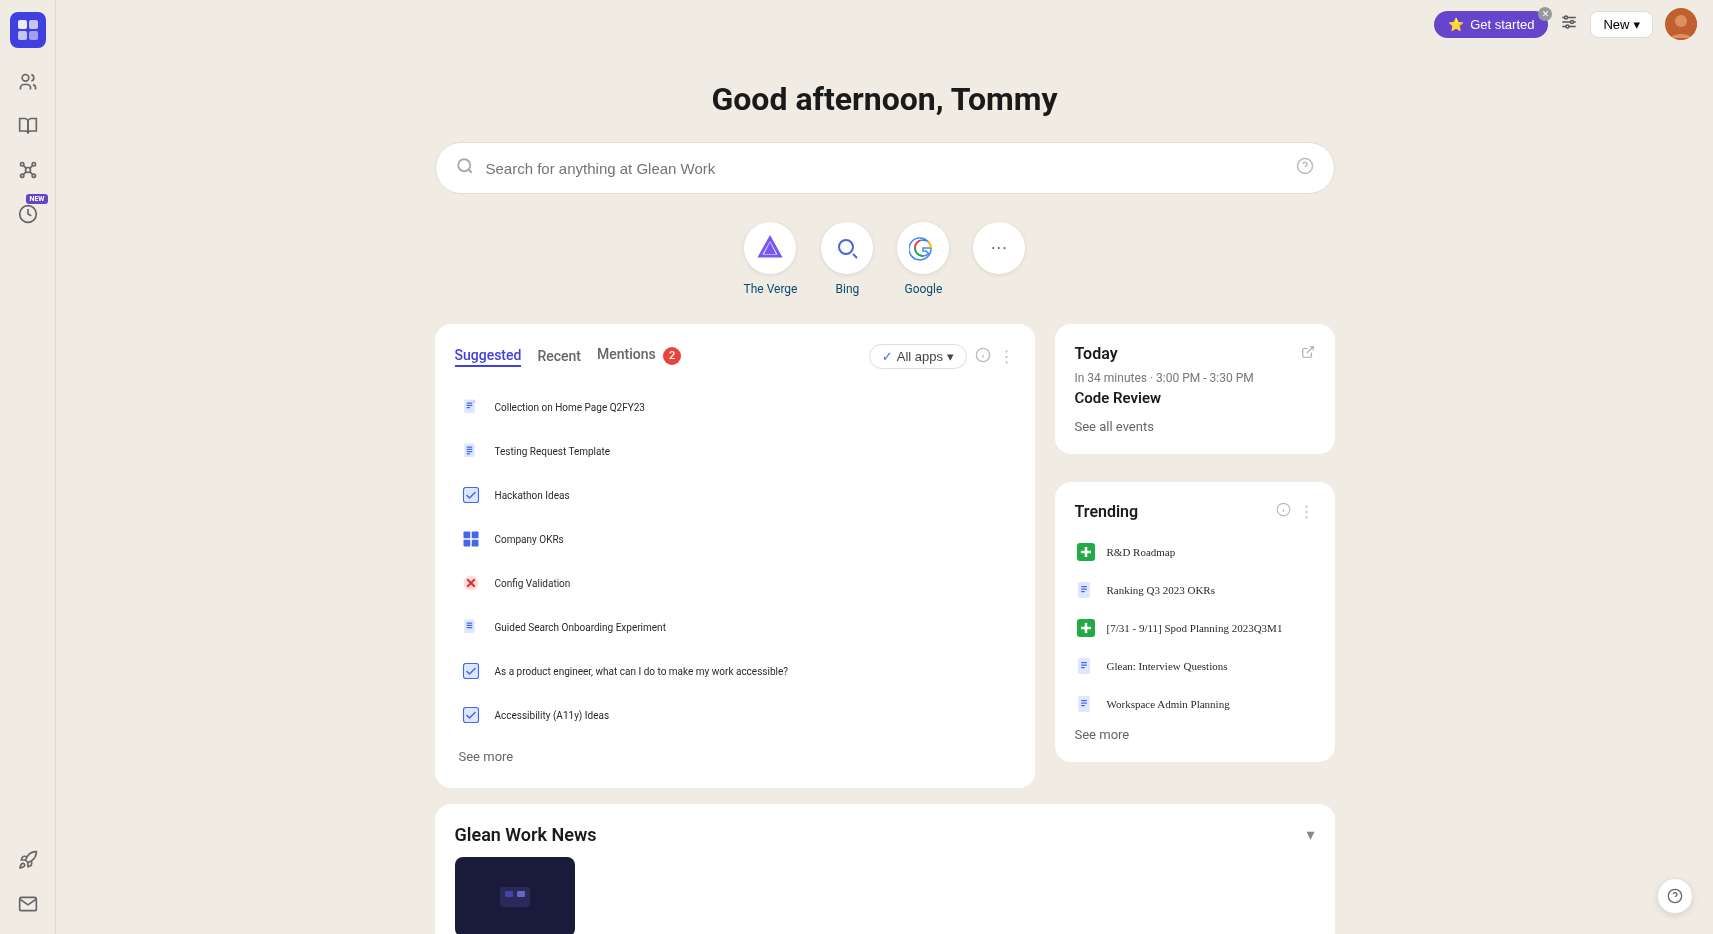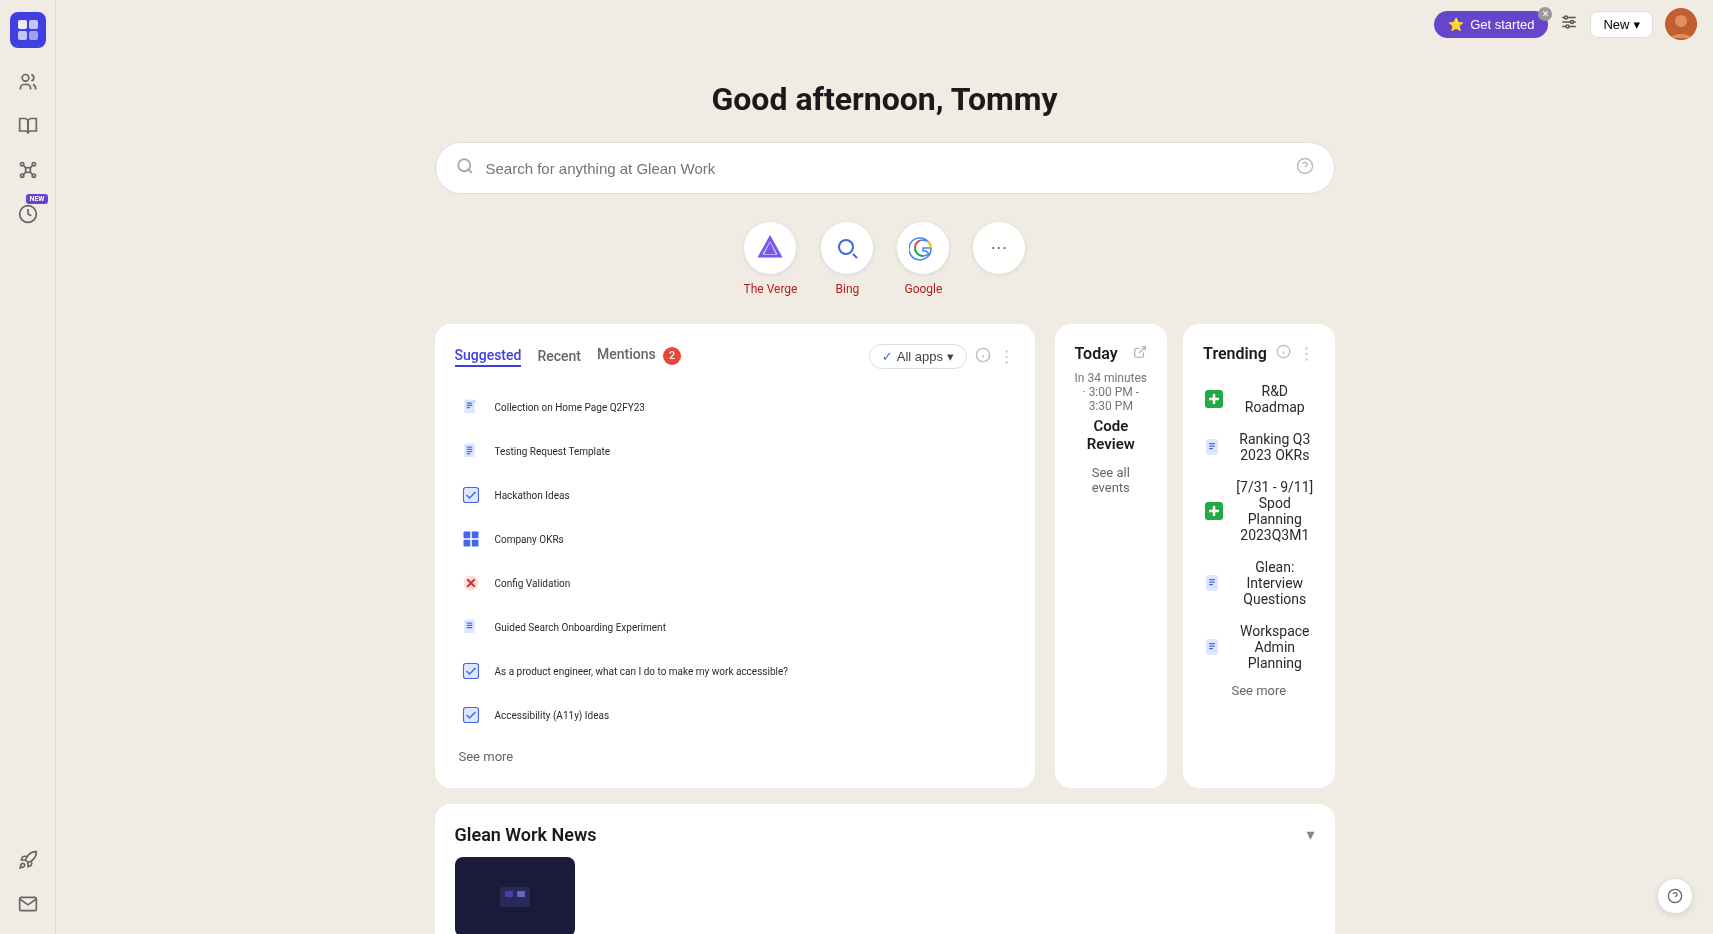--- a/index.html
+++ b/index.html
@@ -206,21 +206,21 @@
       border-radius: 50%;
       background: white;
       display: flex;
       align-items: center;
       justify-content: center;
       box-shadow: 0 1px 4px rgba(0,0,0,0.1);
       font-size: 22px;
     }
     .quick-link-label {
       font-size: 12px;
-      color: #b91c1c;
+      color: #0c4a6e;
     }
     .quick-link-more .quick-link-icon {
       color: #888;
       font-size: 18px;
     }
 
     
     .two-col {
       display: flex;
       gap: 20px;
@@ -313,23 +313,22 @@
       cursor: pointer;
       margin-top: 8px;
       padding: 4px;
     }
 
     
     .right-panel {
       width: 280px;
       flex-shrink: 0;
       display: flex;
-      flex-direction: row;
-      gap: 16px;
-      text-align: center;
+      flex-direction: column;
+      gap: 28px;
     }
 
     
     .today-card {
       background: white;
       border-radius: 16px;
       padding: 20px;
     }
     .card-header {
       display: flex;
@@ -391,22 +390,23 @@
     .trending-item-icon {
       width: 22px;
       height: 22px;
       display: flex;
       align-items: center;
       justify-content: center;
       font-size: 14px;
       flex-shrink: 0;
     }
     .trending-item-text {
-      font-size: 14px;
+      font-size: 11px;
       color: #2a2a2a;
+      font-family: Liberation Serif, serif;
     }
     .see-more-trending {
       font-size: 13px;
       color: #666;
       cursor: pointer;
       margin-top: 4px;
     }
     .news-header {
       display: flex;
       justify-content: space-between;

